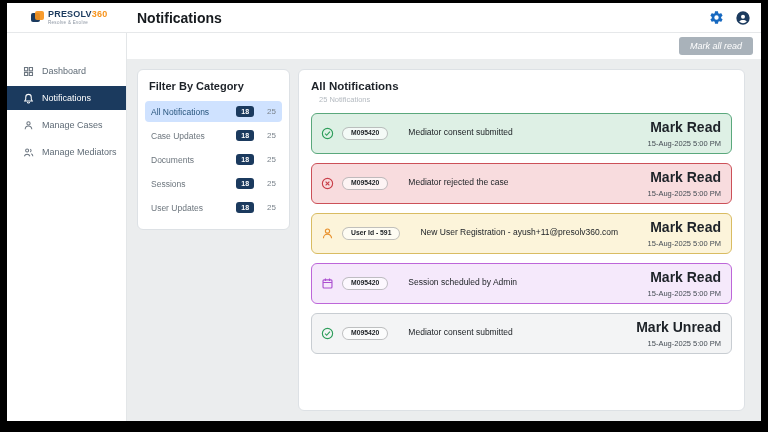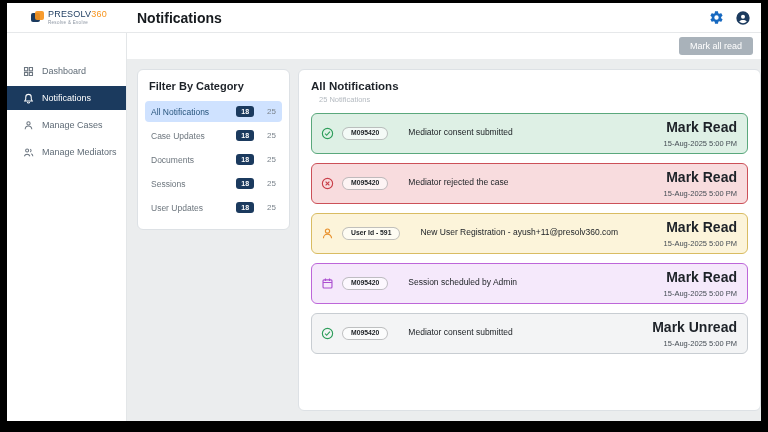--- a/index.html
+++ b/index.html
@@ -10,42 +10,42 @@
     background: #fff; display: flex; flex-direction: column; overflow: hidden;
   }
 
   
   .header { height: 30px; display: flex; align-items: center; border-bottom: 1px solid #e6e8ea; flex: 0 0 auto; background:#fff; }
   .logo-wrap { width: 120px; padding-left: 24px; display: flex; align-items: center; gap: 4px; flex: 0 0 auto; }
   .logo-mark { width: 13px; height: 13px; position: relative; flex: 0 0 auto; }
   .logo-mark .sq1 { position:absolute; left:0; top:2px; width:9px; height:9px; border-radius:2px; background:#1b3a5e; }
   .logo-mark .sq2 { position:absolute; left:4px; top:0; width:9px; height:9px; border-radius:2px; background:#f7941d; opacity:.92; }
   .logo-text { display:flex; flex-direction:column; line-height:1; }
-  .logo-line1 { font-size: 9px; font-weight: normal; letter-spacing:.2px; }
+  .logo-line1 { font-size: 9px; font-weight: bold; letter-spacing:.2px; }
   .logo-line1 .navy { color:#1b3a5e; }
   .logo-line1 .orange { color:#f7941d; }
   .logo-tagline { font-size: 4.5px; color:#8a93a0; margin-top:1.5px; letter-spacing:.3px; }
   .page-title { font-size: 14px; font-weight: bold; color:#161a1e; margin-left: 10px; }
   .header-spacer { flex: 1; }
   .header-actions { display:flex; align-items:center; gap: 11px; margin-right: 10px; }
   .icon-btn { display:flex; align-items:center; justify-content:center; cursor:pointer; background:none; border:none; padding:0; }
 
   
   .body { flex: 1; display: flex; min-height: 0; }
   .sidebar { width: 120px; flex: 0 0 auto; background:#fff; border-right: 1px solid #e3e6e8; padding-top: 26px; }
   .side-item { display:flex; align-items:center; gap:8px; padding: 6px 0 6px 15px; font-size: 9px; color:#5f6b76; cursor:pointer; margin-bottom: 3px; }
   .side-item .icon { width: 12px; height: 12px; display:flex; align-items:center; justify-content:center; color:#6c7680; flex:0 0 auto; }
   .side-item.active { background:#1b3a5e; color:#fff; }
   .side-item.active .icon { color:#fff; }
 
   .main { flex: 1; display: flex; flex-direction: column; min-width: 0; }
   .sub-bar { height: 26px; background:#fff; display:flex; align-items:center; justify-content:flex-end; padding-right: 8px; flex: 0 0 auto; }
-  .mark-all-btn { background:#a9b2ba; color:#fff; border:none; border-radius: 3px; font-size: 9px; padding: 4px 11px; cursor:pointer; font-family: inherit; }
-
-  .content { flex: 1; background:#ebedee; padding: 10px 0 10px 10px; display:flex; gap: 8px; min-height: 0; }
+  .mark-all-btn { background:#a9b2ba; color:#fff; border:none; border-radius: 3px; font-size: 9px; padding: 4px 11px; cursor:pointer; font-family: inherit; font-style: italic; }
+
+  .content { flex: 1; background:#ebedee; padding: 10px 16px 10px 10px; display:flex; gap: 8px; min-height: 0; }
 
   
   .filter-card { width: 153px; flex: 0 0 auto; background:#fff; border:1px solid #dde1e5; border-radius: 6px; padding: 10px 0 8px; height: fit-content; }
   .filter-title { font-size: 11px; font-weight: bold; color:#1d2228; padding: 0 11px 9px; }
   .filter-item { display:flex; align-items:center; justify-content:space-between; margin: 0 7px 3px; padding: 5px 6px; border-radius: 4px; font-size: 8.5px; color:#6c757d; cursor:pointer; }
   .filter-item.active { background:#cfe2ff; color:#29567e; }
   .filter-badges { display:flex; align-items:center; gap:13px; }
   .badge-dark { background:#1b3a5e; color:#fff; font-size: 7px; font-weight:bold; padding: 2px 5px; border-radius: 3px; line-height:1; }
   .badge-total { font-size: 8px; color:#7a838c; }
 

